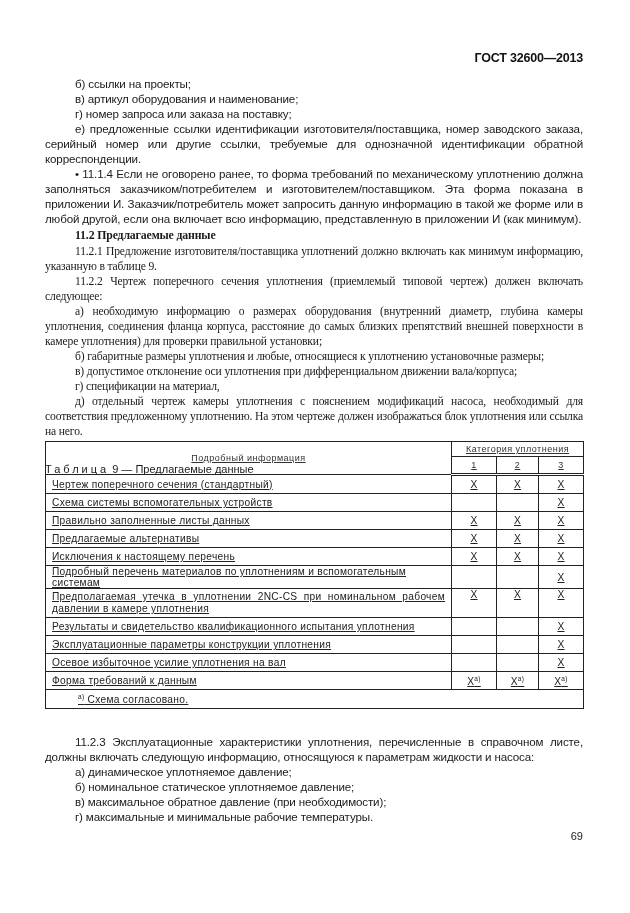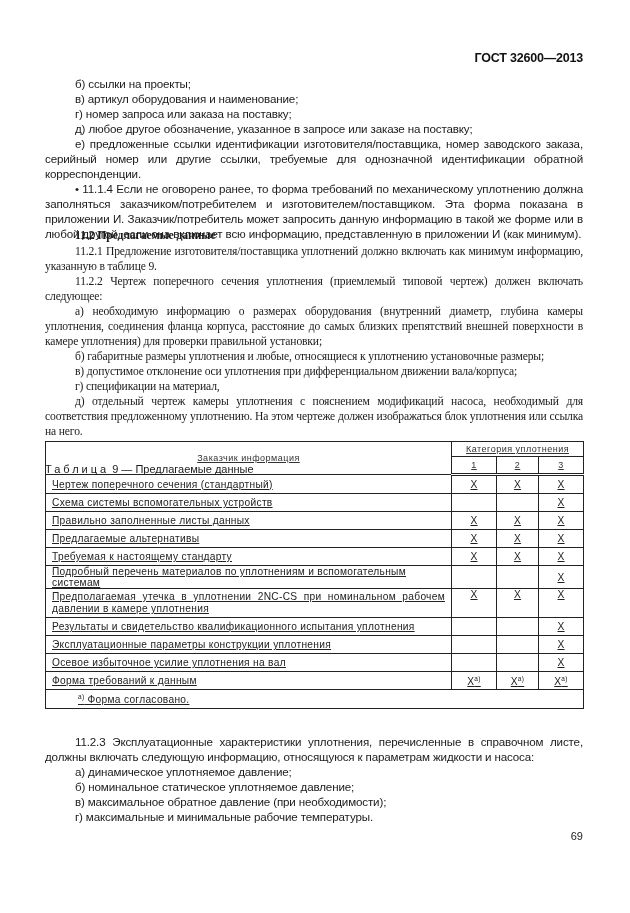--- a/index.html
+++ b/index.html
@@ -49,21 +49,20 @@
   </style>
 </head>
 <body>
 
 <div class="hdr">ГОСТ 32600—2013</div>
 
 <div class="body-text" id="block1">
   <p class="ind">б) ссылки на проекты;</p>
   <p class="ind">в) артикул оборудования и наименование;</p>
   <p class="ind">г) номер запроса или заказа на поставку;</p>
-  <p class="ind">д) любое другое обозначение, указанное в запросе или заказе на поставку;</p>
   <p class="ind">е) предложенные ссылки идентификации изготовителя/поставщика, номер заводского заказа, серийный номер или другие ссылки, требуемые для однозначной идентификации обратной корреспонденции.</p>
   <p class="ind">• 11.1.4 Если не оговорено ранее, то форма требований по механическому уплотнению должна заполняться заказчиком/потребителем и изготовителем/поставщиком. Эта форма показана в приложении И. Заказчик/потребитель может запросить данную информацию в такой же форме или в любой другой, если она включает всю информацию, представленную в приложении И (как минимум).</p>
 </div>
 
 <div class="body-text" id="block2">
   <h3>11.2 Предлагаемые данные</h3>
   <p class="ind">11.2.1 Предложение изготовителя/поставщика уплотнений должно включать как минимум информацию, указанную в таблице 9.</p>
   <p class="ind">11.2.2 Чертеж поперечного сечения уплотнения (приемлемый типовой чертеж) должен включать следующее:</p>
   <p class="ind">а) необходимую информацию о размерах оборудования (внутренний диаметр, глубина камеры уплотнения, соединения фланца корпуса, расстояние до самых близких препятствий внешней поверхности в камере уплотнения) для проверки правильной установки;</p>
   <p class="ind">б) габаритные размеры уплотнения и любые, относящиеся к уплотнению установочные размеры;</p>
@@ -76,21 +75,21 @@
 
 <table class="t9">
   <colgroup>
     <col style="width:406px">
       <col style="width:45px">
       <col style="width:42px">
       <col style="width:45px">
   </colgroup>
   <thead>
     <tr class="h1">
-      <th rowspan="2">Заказчик информация</th>
+      <th rowspan="2">Подробный информация</th>
       <th colspan="3">Категория уплотнения</th>
     </tr>
     <tr class="h2">
       <th>1</th>
       <th>2</th>
       <th>3</th>
     </tr>
   </thead>
   <tbody id="tbody">
       <tr>
@@ -111,21 +110,21 @@
         <td class="c"><span>X</span></td>
         <td class="c"><span>X</span></td>
       </tr>
       <tr>
         <td>Предлагаемые альтернативы</td>
         <td class="c"><span>X</span></td>
         <td class="c"><span>X</span></td>
         <td class="c"><span>X</span></td>
       </tr>
       <tr>
-        <td>Требуемая к настоящему стандарту</td>
+        <td>Исключения к настоящему перечень</td>
         <td class="c"><span>X</span></td>
         <td class="c"><span>X</span></td>
         <td class="c"><span>X</span></td>
       </tr>
       <tr>
         <td>Подробный перечень материалов по уплотнениям и вспомогательным системам</td>
         <td class="c"><span></span></td>
         <td class="c"><span></span></td>
         <td class="c"><span>X</span></td>
       </tr>
@@ -153,21 +152,21 @@
         <td class="c"><span></span></td>
         <td class="c"><span>X</span></td>
       </tr>
       <tr>
         <td>Форма требований к данным</td>
         <td class="c"><span>X</span><sup>а)</sup></td>
         <td class="c"><span>X</span><sup>а)</sup></td>
         <td class="c"><span>X</span><sup>а)</sup></td>
       </tr>
       <tr>
-        <td colspan="4" class="note"><sup>а)</sup><span> Форма согласовано.</span></td>
+        <td colspan="4" class="note"><sup>а)</sup><span> Схема согласовано.</span></td>
       </tr>
     </tbody>
 </table>
 
 <div class="body-text" id="block3">
   <p class="ind">11.2.3 Эксплуатационные характеристики уплотнения, перечисленные в справочном листе, должны включать следующую информацию, относящуюся к параметрам жидкости и насоса:</p>
   <p class="ind">а) динамическое уплотняемое давление;</p>
   <p class="ind">б) номинальное статическое уплотняемое давление;</p>
   <p class="ind">в) максимальное обратное давление (при необходимости);</p>
   <p class="ind">г) максимальные и минимальные рабочие температуры.</p>

